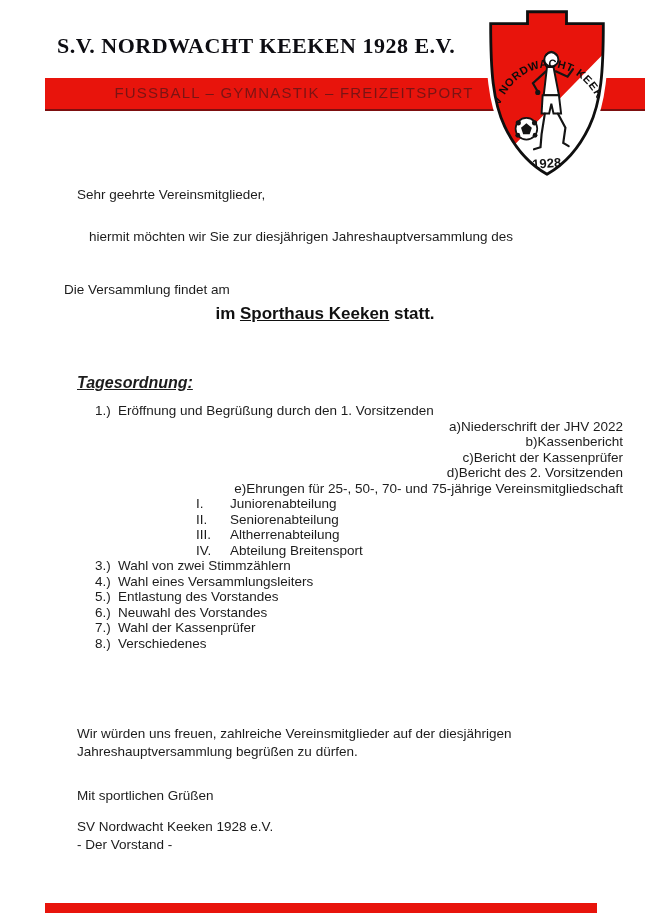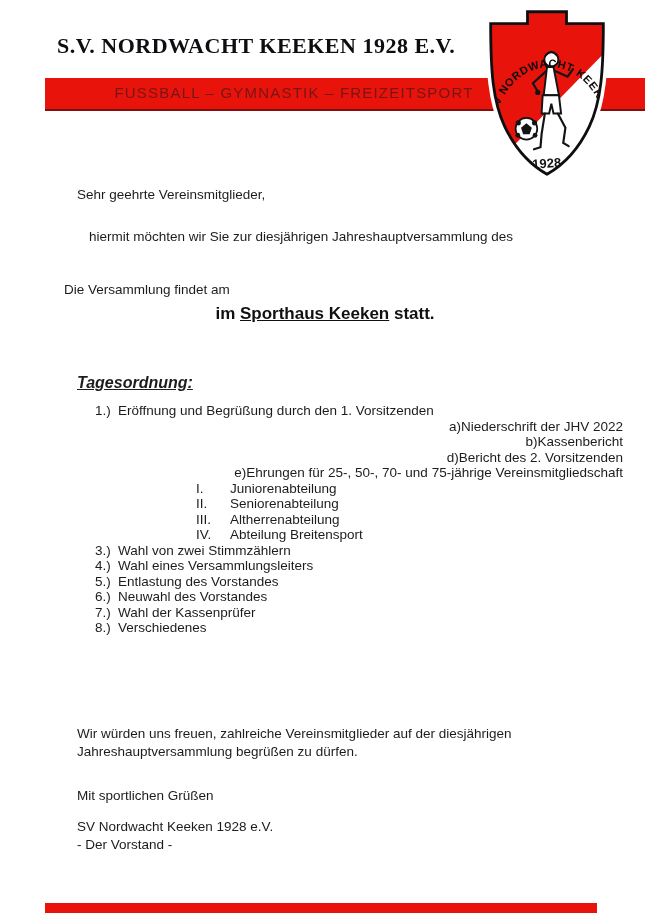--- a/index.html
+++ b/index.html
@@ -115,20 +115,21 @@
 <div class="abs meeting">
   <div><span>im </span><span class="u">Sporthaus Keeken</span><span> statt.</span></div>
 </div>
 
 <div class="abs agenda-heading">Tagesordnung:</div>
 
 <div class="abs agenda">
     <div class="agenda-row lvl1"><span class="marker">1.)</span><span>Eröffnung und Begrüßung durch den 1. Vorsitzenden</span></div>
     <div class="agenda-row lvl2"><span class="marker">a)</span><span>Niederschrift der JHV 2022</span></div>
     <div class="agenda-row lvl2"><span class="marker">b)</span><span>Kassenbericht</span></div>
+    <div class="agenda-row lvl2"><span class="marker">c)</span><span>Bericht der Kassenprüfer</span></div>
     <div class="agenda-row lvl2"><span class="marker">d)</span><span>Bericht des 2. Vorsitzenden</span></div>
     <div class="agenda-row lvl2"><span class="marker">e)</span><span>Ehrungen für 25-, 50-, 70- und 75-jährige Vereinsmitgliedschaft</span></div>
     <div class="agenda-row lvl3"><span class="marker">I.</span><span>Juniorenabteilung</span></div>
     <div class="agenda-row lvl3"><span class="marker">II.</span><span>Seniorenabteilung</span></div>
     <div class="agenda-row lvl3"><span class="marker">III.</span><span>Altherrenabteilung</span></div>
     <div class="agenda-row lvl3"><span class="marker">IV.</span><span>Abteilung Breitensport</span></div>
     <div class="agenda-row lvl1"><span class="marker">3.)</span><span>Wahl von zwei Stimmzählern</span></div>
     <div class="agenda-row lvl1"><span class="marker">4.)</span><span>Wahl eines Versammlungsleiters</span></div>
     <div class="agenda-row lvl1"><span class="marker">5.)</span><span>Entlastung des Vorstandes</span></div>
     <div class="agenda-row lvl1"><span class="marker">6.)</span><span>Neuwahl des Vorstandes</span></div>

